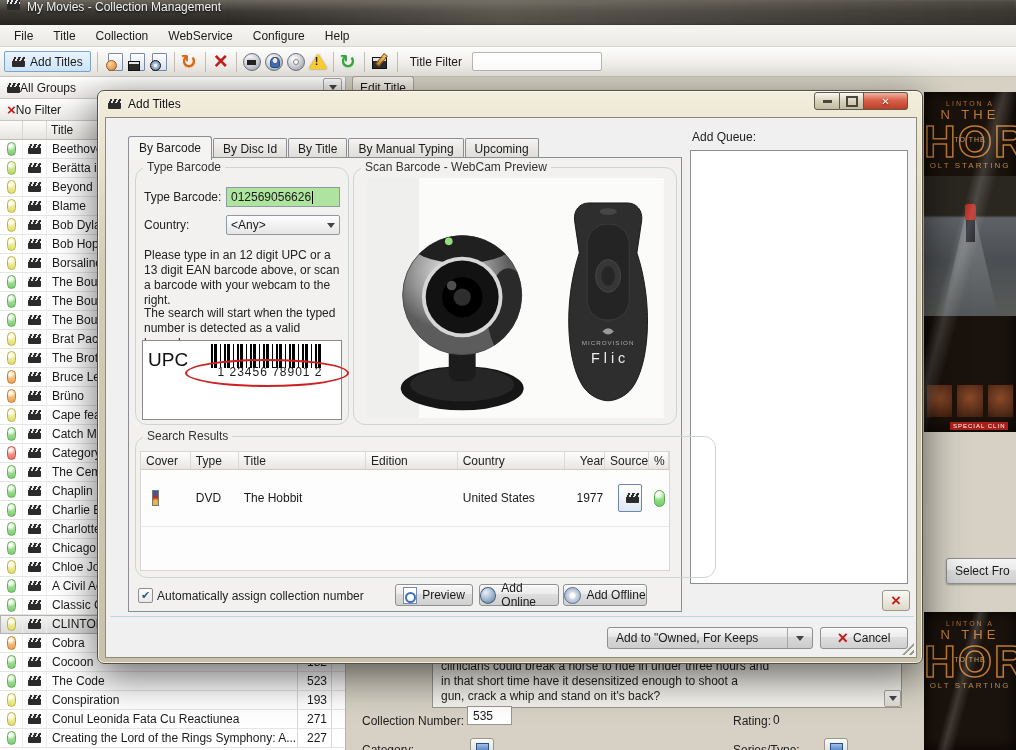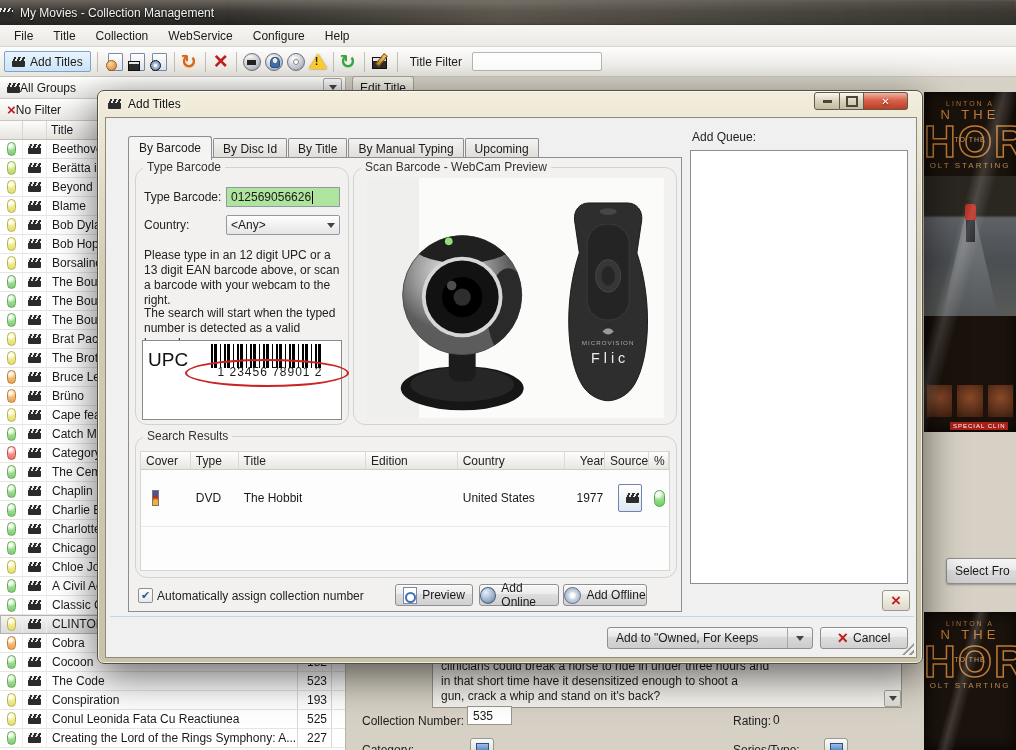--- a/index.html
+++ b/index.html
@@ -3,21 +3,21 @@
 <meta charset="utf-8">
 <style>
   html,body{margin:0;padding:0;}
   body{width:1016px;height:750px;position:relative;overflow:hidden;
        font-family:"Liberation Sans","DejaVu Sans",sans-serif;font-size:12px;color:#1a1a1a;
        background:#d5d0c2;-webkit-font-smoothing:antialiased;}
   .abs{position:absolute;}
 
   
   .titlebar{left:0;top:0;width:1016px;height:25px;
-    background:linear-gradient(#6a665e,#3b3834 45%,#262420);display:flex;align-items:center;gap:7px;padding-left:0;box-sizing:border-box;}
+    background:linear-gradient(#6a665e,#3b3834 45%,#262420);display:flex;gap:7px;padding-left:7px;box-sizing:border-box;}
   .titlebar .blur{position:absolute;right:0;top:0;height:25px;width:790px;
     background:linear-gradient(90deg,rgba(120,115,105,0) 0%,rgba(135,128,115,.45) 35%,rgba(90,86,78,.5) 70%,rgba(60,57,50,.6) 100%);filter:blur(1px);}
   .win-title{color:#f2f2f2;text-shadow:0 1px 2px #000;position:relative;z-index:2;}
   .menubar{left:0;top:25px;width:1016px;height:22px;background:linear-gradient(#f7f6f4,#ece9e4);
     border-bottom:1px solid #d8d5cf;display:flex;align-items:center;padding-left:4px;box-sizing:border-box;}
   .menu-item{padding:3px 10px;cursor:default;}
   .toolbar{left:0;top:47px;width:1016px;height:30px;background:linear-gradient(#fdfdfc,#e9e6e0);
     border-bottom:1px solid #c7c4bd;display:flex;align-items:center;padding-left:4px;box-sizing:border-box;gap:2px;}
   .addtitles-btn{display:flex;align-items:center;gap:5px;padding:2px 7px;height:21px;box-sizing:border-box;
     background:linear-gradient(#eaf4fd,#cbe4f9);border:1px solid #7da2ce;border-radius:2px;}
@@ -562,21 +562,21 @@
         <span class="c-num">193</span>
       </div>
       <div class="mrow">
         <span class="c-cap">
           <span class="cap cap-yellow"></span>
         </span>
         <span class="c-ico">
           <span class="clap"></span>
         </span>
         <span class="c-title">Conul Leonida Fata Cu Reactiunea</span>
-        <span class="c-num">525</span>
+        <span class="c-num">271</span>
       </div>
       <div class="mrow">
         <span class="c-cap">
           <span class="cap cap-green"></span>
         </span>
         <span class="c-ico">
           <span class="clap"></span>
         </span>
         <span class="c-title">Creating the Lord of the Rings Symphony: A...</span>
         <span class="c-num">227</span>
@@ -728,21 +728,21 @@
           <rect x="230" y="48" width="44" height="100" rx="21" fill="#242424" stroke="#3d3d3d"></rect>
           <ellipse cx="252" cy="102" rx="13" ry="17" fill="#363636" stroke="#474747"></ellipse>
           <ellipse cx="252" cy="102" rx="7" ry="10" fill="#262626"></ellipse>
           <ellipse cx="252" cy="35" rx="9" ry="3.5" fill="#464646"></ellipse>
           <path d="M246,160 q6,-7 12,0 q-6,6 -12,0" fill="#9a9a9a"></path>
           <text x="252" y="174" text-anchor="middle" font-size="6.5" fill="#a8a8a8" letter-spacing="1" font-family="Liberation Sans, sans-serif">MICROVISION</text>
           <text x="252" y="193" text-anchor="middle" font-size="15" fill="#ececec" font-family="Liberation Sans, sans-serif">F l i c</text>
         </svg>
       </div>
 
-      <div class="groupbox" style="left:6px;top:278px;width:540px;height:140px;">
+      <div class="groupbox" style="left:6px;top:278px;width:540px;height:140px;padding-left:39px;">
         <span class="legend">Search Results</span>
         <div class="results-table" style="left:4px;top:14px;width:530px;height:120px;">
           <div class="rt-header">
               <span style="width: 50px;">Cover</span>
               <span style="width: 48px;">Type</span>
               <span style="width: 128px;">Title</span>
               <span style="width: 92px;">Edition</span>
               <span style="width: 108px;">Country</span>
               <span style="width: 40px; justify-content: flex-end;">Year</span>
               <span style="width: 44px;">Source</span>

